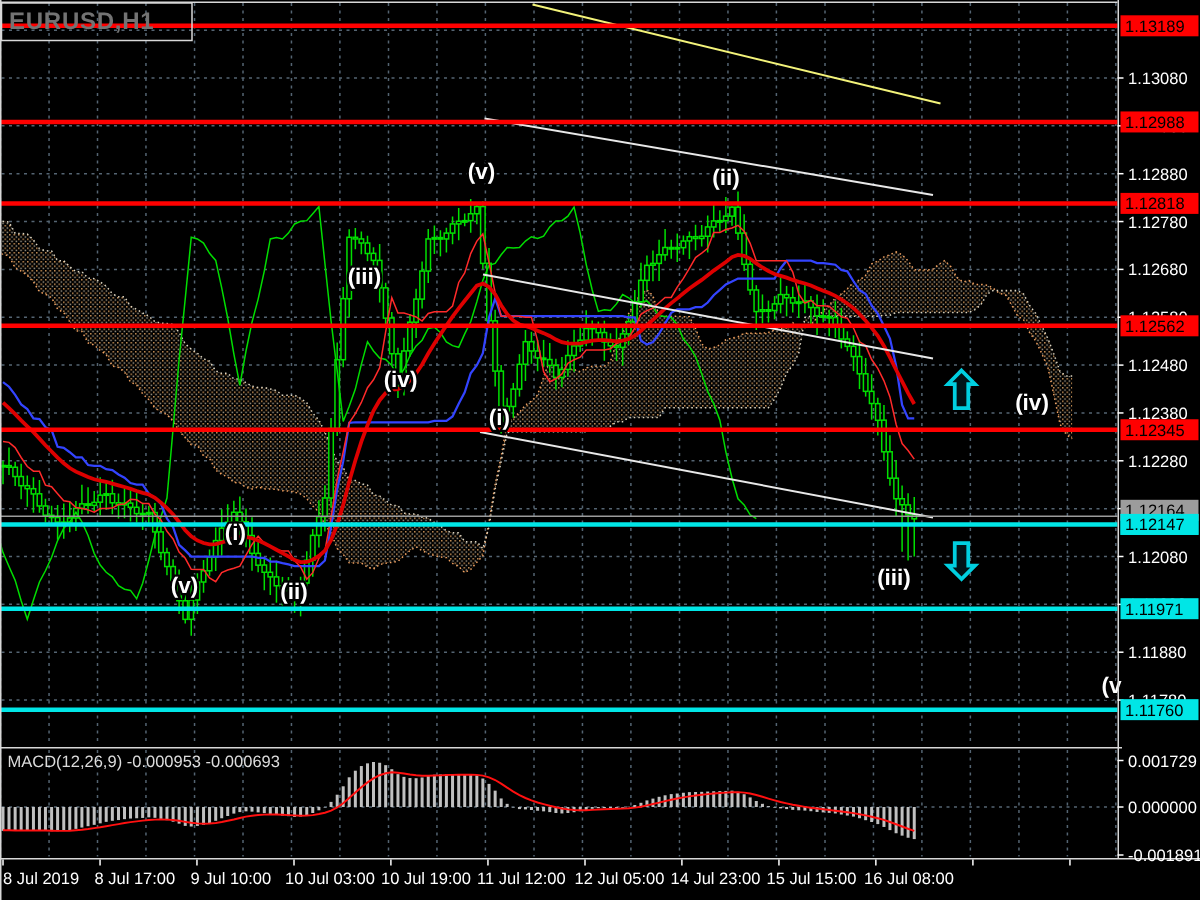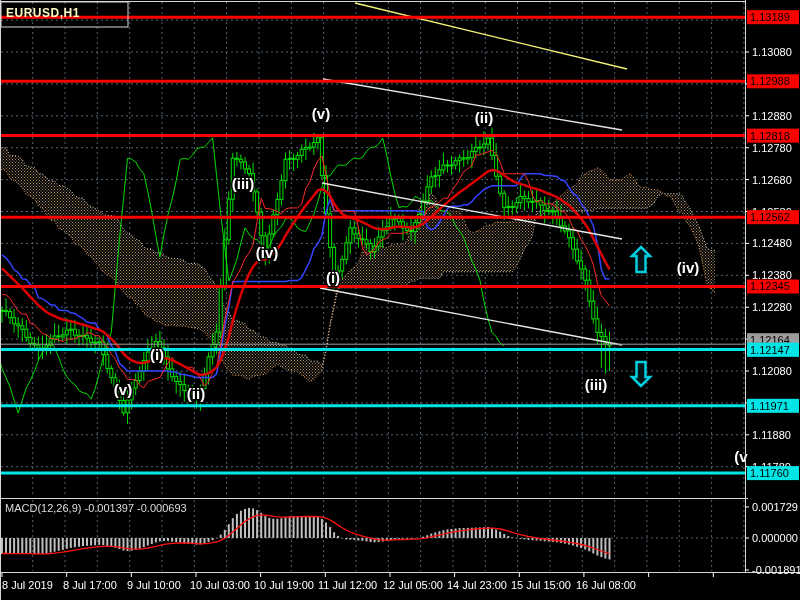--- a/index.html
+++ b/index.html
@@ -1,19 +1,19 @@
 <!DOCTYPE html>
 <html><head>
 <meta charset="utf-8">
 <style>
   html,body{margin:0;padding:0;background:#222;}
   #app{position:relative;width:800px;height:600px;background:#000;overflow:hidden;
        font-family:"Liberation Sans",sans-serif;}
   #plot{position:absolute;left:0;top:0;}
-  .title-box{position:absolute;left:6px;top:6px;color:#fef9c3;font-size:12px;font-weight:bold;
+  .title-box{position:absolute;left:6px;top:6px;color:#737373;font-size:16px;font-weight:bold;
              letter-spacing:0.5px;}
   .macd-label{position:absolute;left:5px;top:502px;color:#dcdcdc;font-size:11px;}
   text{font-family:"Liberation Sans",sans-serif;}
 </style>
 </head>
 <body>
 
 <div id="app">
   <svg id="plot" width="800" height="600">
       <defs>
@@ -673,14 +673,14 @@
         <text x="190" y="589" fill="#ffffff" font-size="11" text-anchor="start">10 Jul 03:00</text>
         <text x="254" y="589" fill="#ffffff" font-size="11" text-anchor="start">10 Jul 19:00</text>
         <text x="318" y="589" fill="#ffffff" font-size="11" text-anchor="start">11 Jul 12:00</text>
         <text x="383" y="589" fill="#ffffff" font-size="11" text-anchor="start">12 Jul 05:00</text>
         <text x="447" y="589" fill="#ffffff" font-size="11" text-anchor="start">14 Jul 23:00</text>
         <text x="511" y="589" fill="#ffffff" font-size="11" text-anchor="start">15 Jul 15:00</text>
         <text x="576" y="589" fill="#ffffff" font-size="11" text-anchor="start">16 Jul 08:00</text>
       </g>
     </svg>
   <div class="title-box">EURUSD,H1</div>
-  <div class="macd-label">MACD(12,26,9) -0.001397 -0.000693</div>
+  <div class="macd-label">MACD(12,26,9) -0.000953 -0.000693</div>
 </div>
 
 </body></html>

